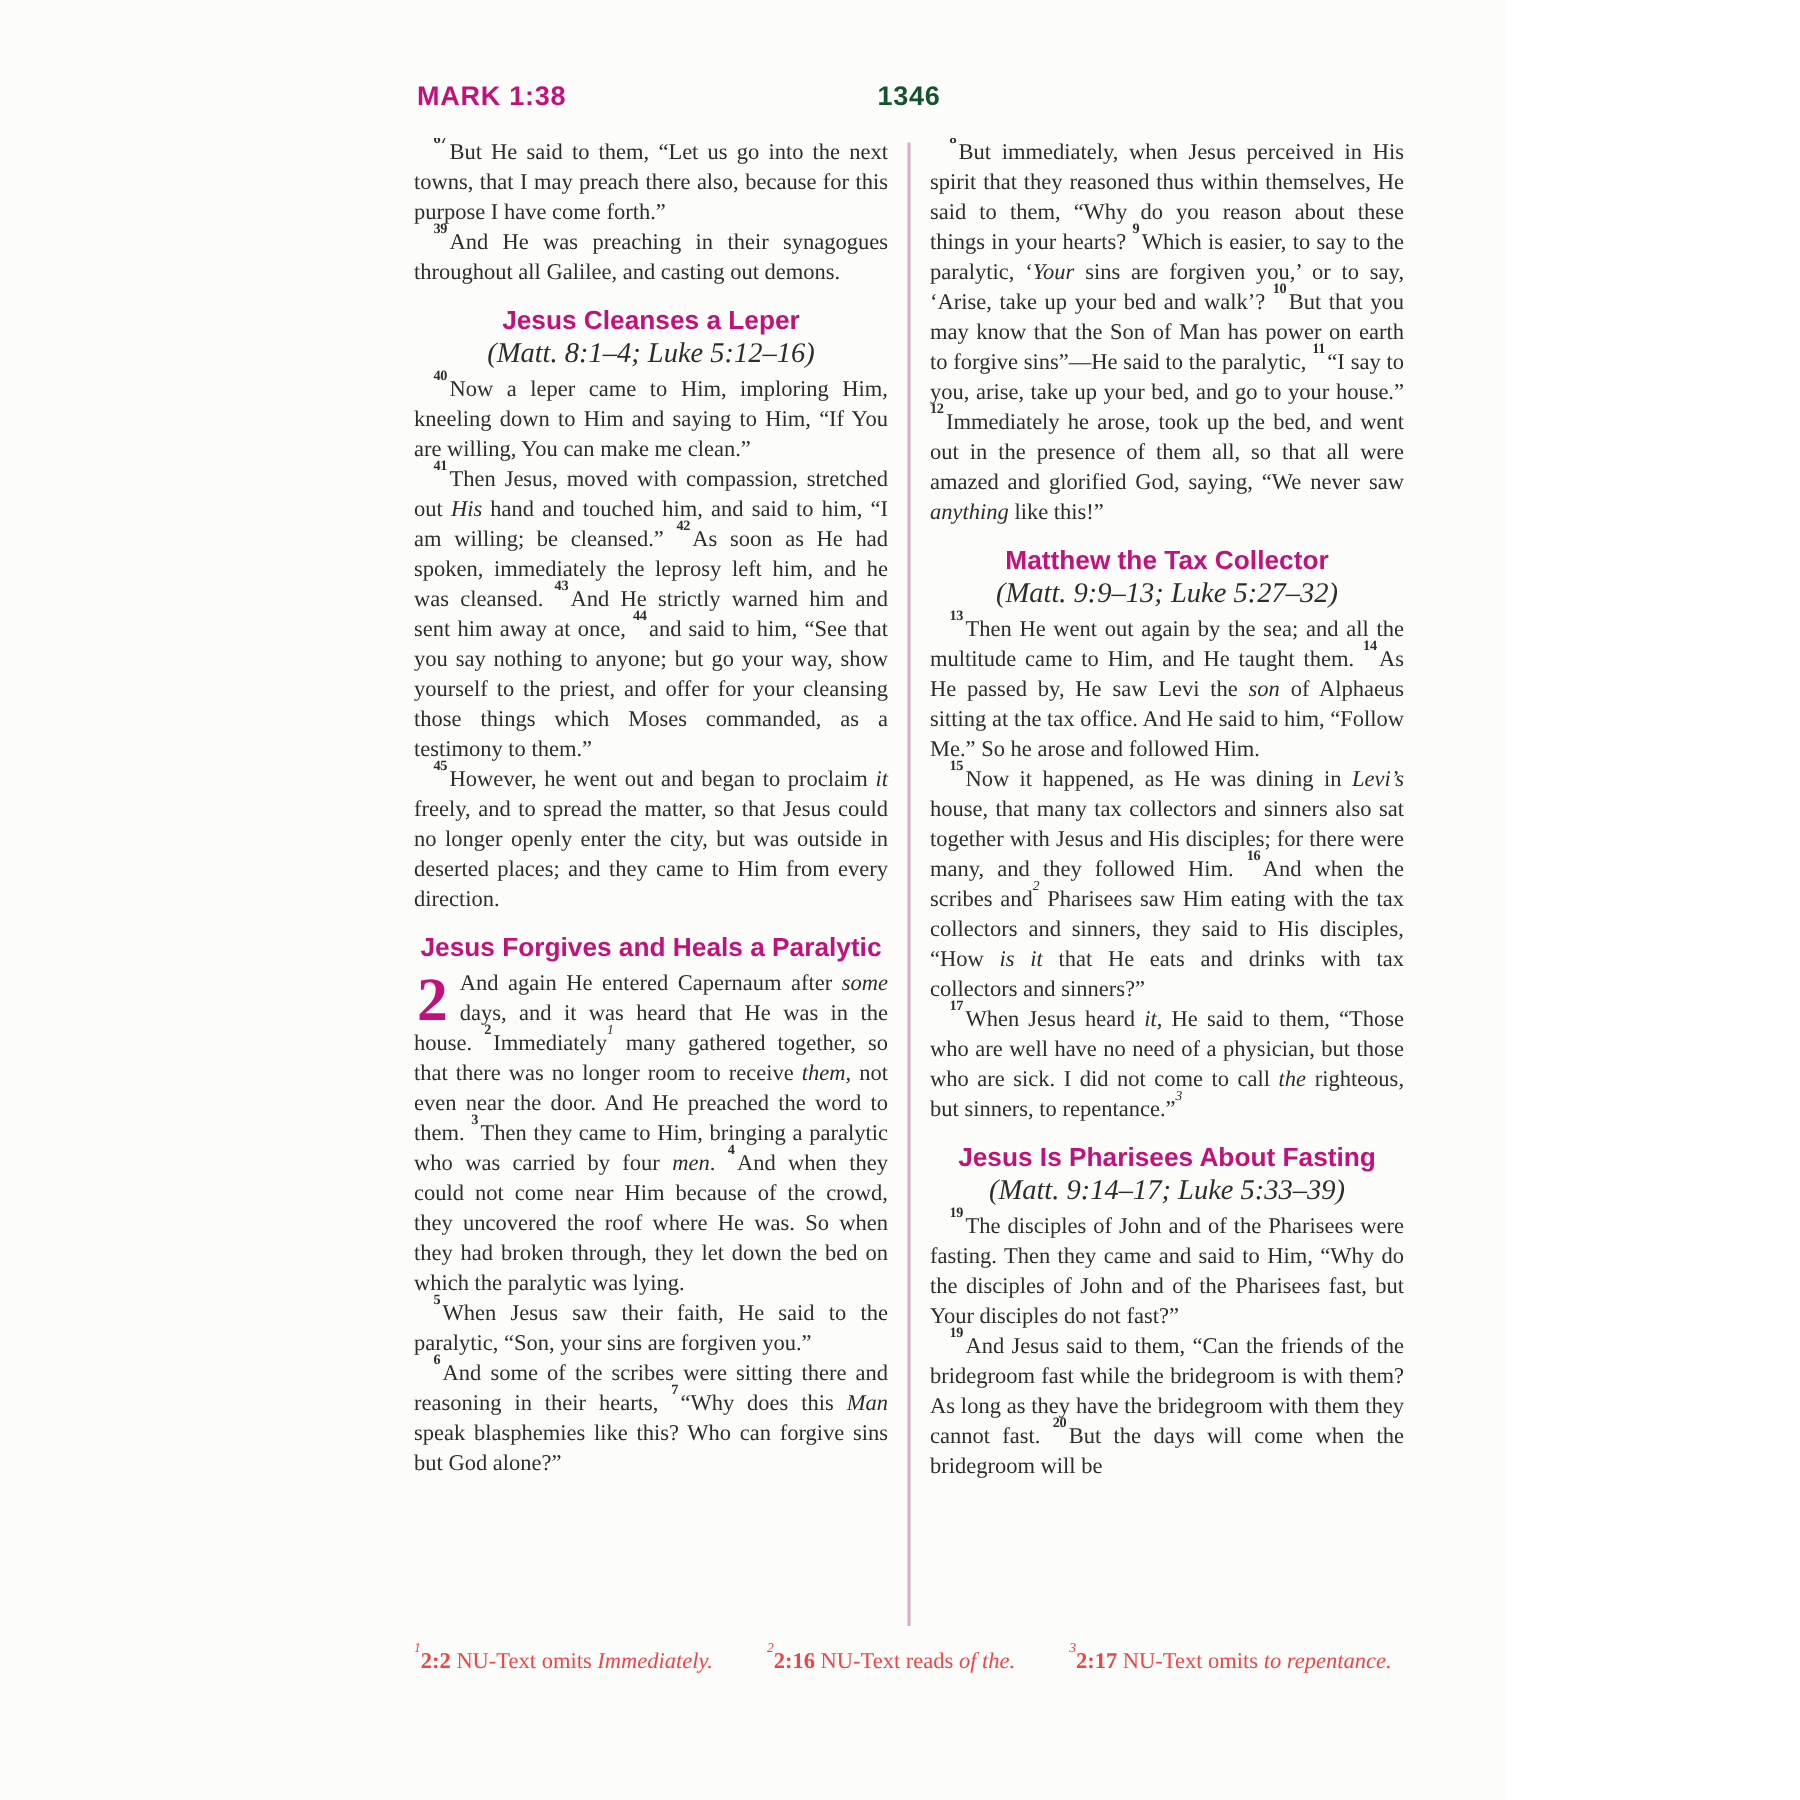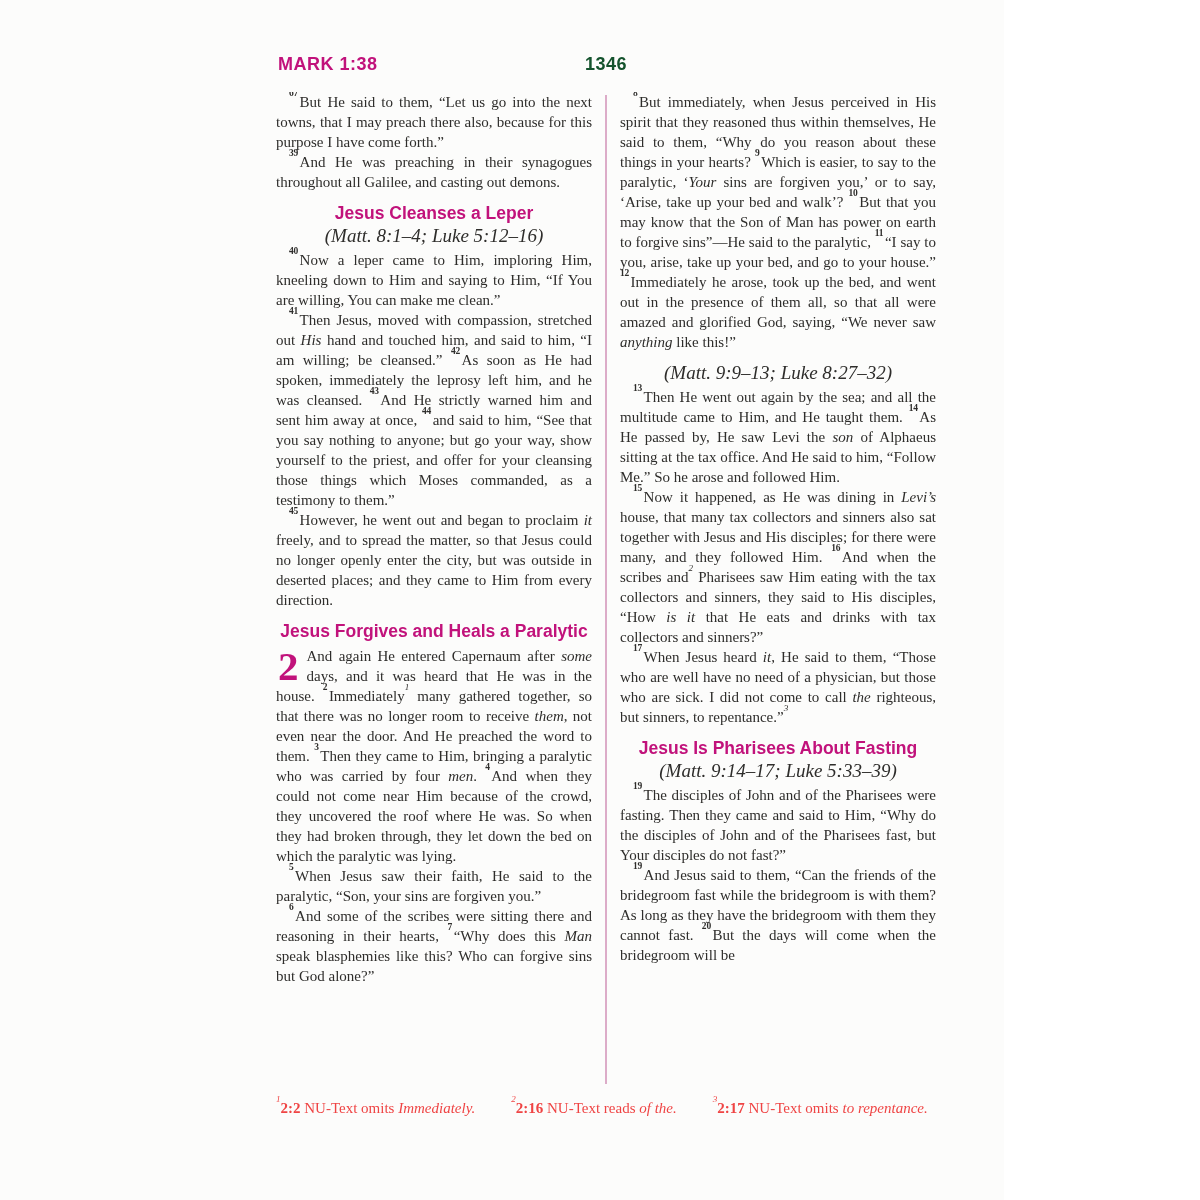--- a/index.html
+++ b/index.html
@@ -110,21 +110,22 @@
           <div class="sect">
             <div class="sect-title">Jesus Forgives and Heals a Paralytic</div>
           </div>
           <p class="para chapter-start"><span class="chapnum">2</span>And again He entered Capernaum after <em>some</em> days, and it was heard that He was in the house. <sup class="vnum">2</sup>Immediately<sup class="fnmark">1</sup> many gathered together, so that there was no longer room to receive <em>them</em>, not even near the door. And He preached the word to them. <sup class="vnum">3</sup>Then they came to Him, bringing a paralytic who was carried by four <em>men</em>. <sup class="vnum">4</sup>And when they could not come near Him because of the crowd, they uncovered the roof where He was. So when they had broken through, they let down the bed on which the paralytic was lying.</p>
           <p class="para indent"><sup class="vnum">5</sup>When Jesus saw their faith, He said to the paralytic, “Son, your sins are forgiven you.”</p>
           <p class="para indent"><sup class="vnum">6</sup>And some of the scribes were sitting there and reasoning in their hearts, <sup class="vnum">7</sup>“Why does this <em>Man</em> speak blasphemies like this? Who can forgive sins but God alone?”</p>
         </div>
       <div class="col col-right" id="col-right">
           <p class="para indent"><sup class="vnum">8</sup>But immediately, when Jesus perceived in His spirit that they reasoned thus within themselves, He said to them, “Why do you reason about these things in your hearts? <sup class="vnum">9</sup>Which is easier, to say to the paralytic, ‘<em>Your</em> sins are forgiven you,’ or to say, ‘Arise, take up your bed and walk’? <sup class="vnum">10</sup>But that you may know that the Son of Man has power on earth to forgive sins”—He said to the paralytic, <sup class="vnum">11</sup>“I say to you, arise, take up your bed, and go to your house.” <sup class="vnum">12</sup>Immediately he arose, took up the bed, and went out in the presence of them all, so that all were amazed and glorified God, saying, “We never saw <em>anything</em> like this!”</p>
           <div class="sect">
-            <div class="sect-ref">(Matt. 9:9–13; Luke 8:27–32)</div>
+            <div class="sect-title">Matthew the Tax Collector</div>
+            <div class="sect-ref">(Matt. 9:9–13; Luke 5:27–32)</div>
           </div>
           <p class="para indent"><sup class="vnum">13</sup>Then He went out again by the sea; and all the multitude came to Him, and He taught them. <sup class="vnum">14</sup>As He passed by, He saw Levi the <em>son</em> of Alphaeus sitting at the tax office. And He said to him, “Follow Me.” So he arose and followed Him.</p>
           <p class="para indent"><sup class="vnum">15</sup>Now it happened, as He was dining in <em>Levi’s</em> house, that many tax collectors and sinners also sat together with Jesus and His disciples; for there were many, and they followed Him. <sup class="vnum">16</sup>And when the scribes and<sup class="fnmark">2</sup> Pharisees saw Him eating with the tax collectors and sinners, they said to His disciples, “How <em>is it</em> that He eats and drinks with tax collectors and sinners?”</p>
           <p class="para indent"><sup class="vnum">17</sup>When Jesus heard <em>it</em>, He said to them, “Those who are well have no need of a physician, but those who are sick. I did not come to call <em>the</em> righteous, but sinners, to repentance.”<sup class="fnmark">3</sup></p>
           <div class="sect">
             <div class="sect-title">Jesus Is Pharisees About Fasting</div>
             <div class="sect-ref">(Matt. 9:14–17; Luke 5:33–39)</div>
           </div>
           <p class="para indent"><sup class="vnum">19</sup>The disciples of John and of the Pharisees were fasting. Then they came and said to Him, “Why do the disciples of John and of the Pharisees fast, but Your disciples do not fast?”</p>
           <p class="para indent"><sup class="vnum">19</sup>And Jesus said to them, “Can the friends of the bridegroom fast while the bridegroom is with them? As long as they have the bridegroom with them they cannot fast. <sup class="vnum">20</sup>But the days will come when the bridegroom will be</p>

